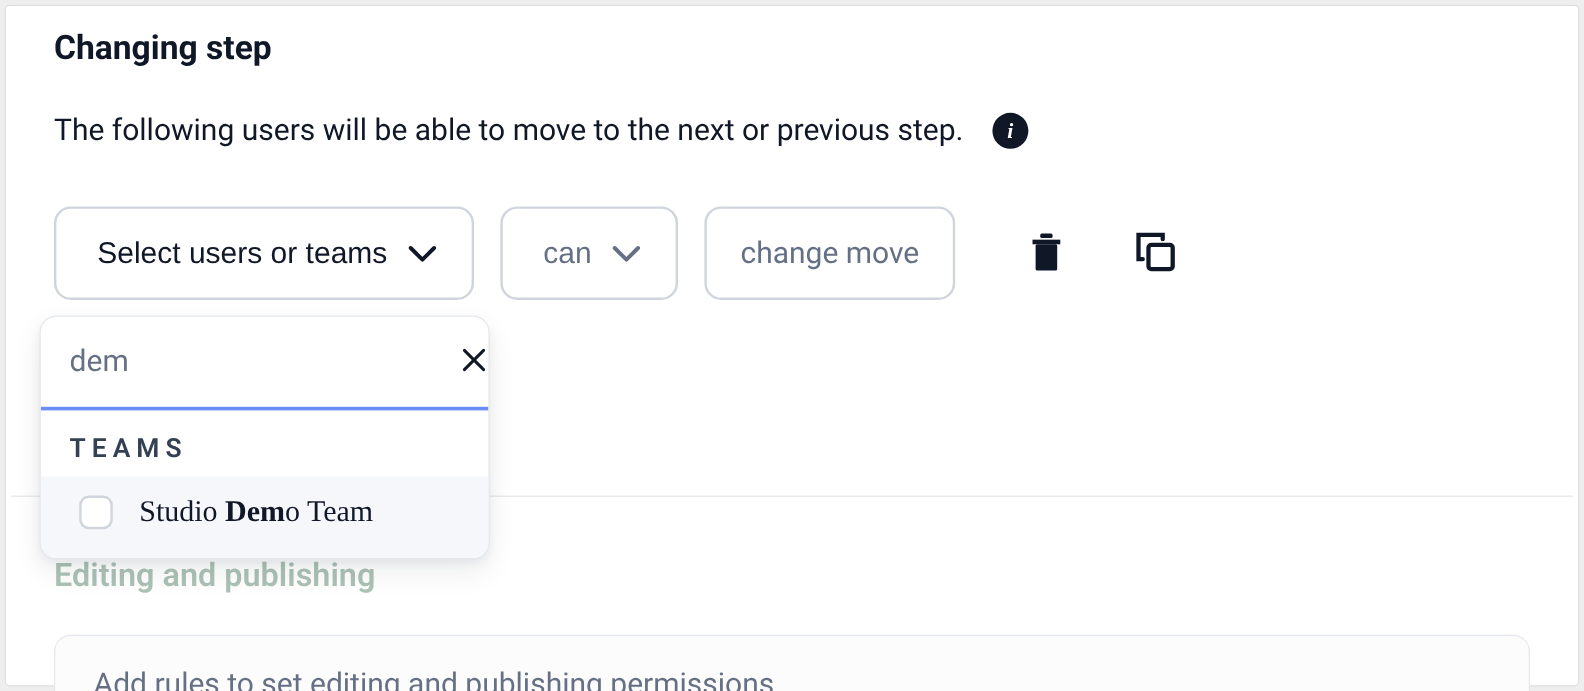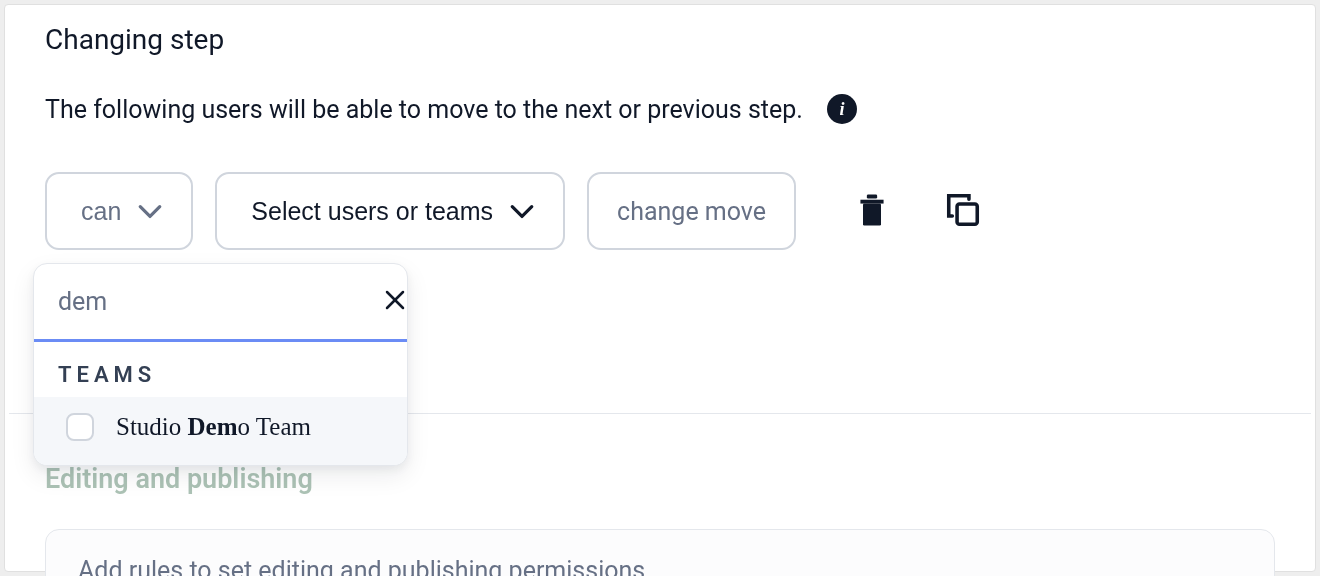--- a/index.html
+++ b/index.html
@@ -20,21 +20,21 @@
       border-radius: 4px;
       margin: 4px;
       height: 568px;
       position: relative;
     }
     .content {
       padding: 18px 40px 0 40px;
     }
     .section-title {
       font-size: 28px;
-      font-weight: 400;
+      font-weight: 700;
       color: #101828;
       margin-bottom: 38px;
     }
     .desc-row {
       display: flex;
       align-items: center;
       gap: 24px;
       margin-bottom: 48px;
     }
     .description {
@@ -221,33 +221,33 @@
 
     <h2 class="section-title">Changing step</h2>
 
     <div class="desc-row">
       <div class="description">The following users will be able to move to the next or previous step.</div>
       <div class="info-icon">i</div>
     </div>
 
     <div class="controls-row">
 
+      <button class="dropdown-btn">
+        <span>Select users or teams</span>
+        <span class="chevron-icon">
+          <svg viewBox="0 0 24 16" fill="none" stroke="#101828" stroke-width="3" stroke-linecap="round" stroke-linejoin="round">
+              <polyline points="3,4 12,13 21,4"></polyline>
+            </svg>
+        </span>
+      </button>
+
       <button class="dropdown-btn secondary">
         <span>can</span>
         <span class="chevron-icon">
           <svg viewBox="0 0 24 16" fill="none" stroke="#667085" stroke-width="3" stroke-linecap="round" stroke-linejoin="round">
-              <polyline points="3,4 12,13 21,4"></polyline>
-            </svg>
-        </span>
-      </button>
-
-      <button class="dropdown-btn">
-        <span>Select users or teams</span>
-        <span class="chevron-icon">
-          <svg viewBox="0 0 24 16" fill="none" stroke="#101828" stroke-width="3" stroke-linecap="round" stroke-linejoin="round">
               <polyline points="3,4 12,13 21,4"></polyline>
             </svg>
         </span>
       </button>
 
       <div class="chip">
         <span>change move</span>
       </div>
 
       <button class="icon-btn" style="margin-left:30px;">

